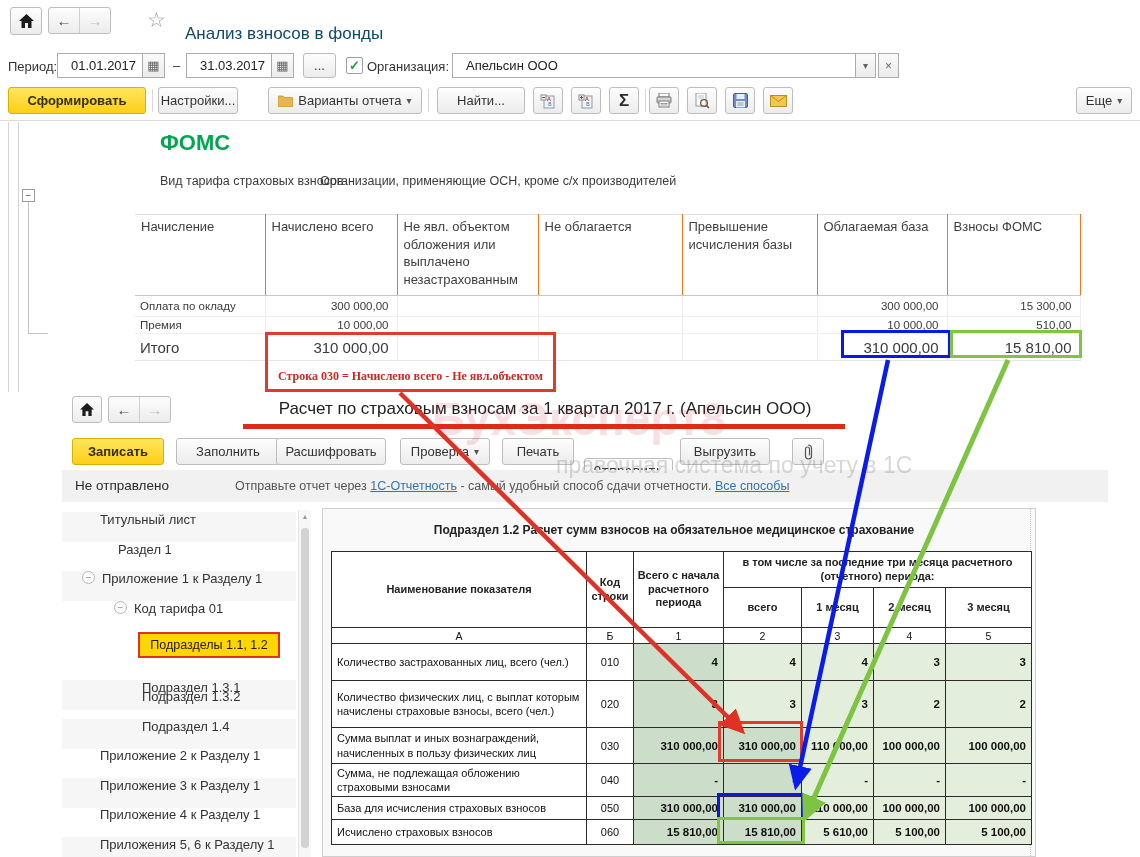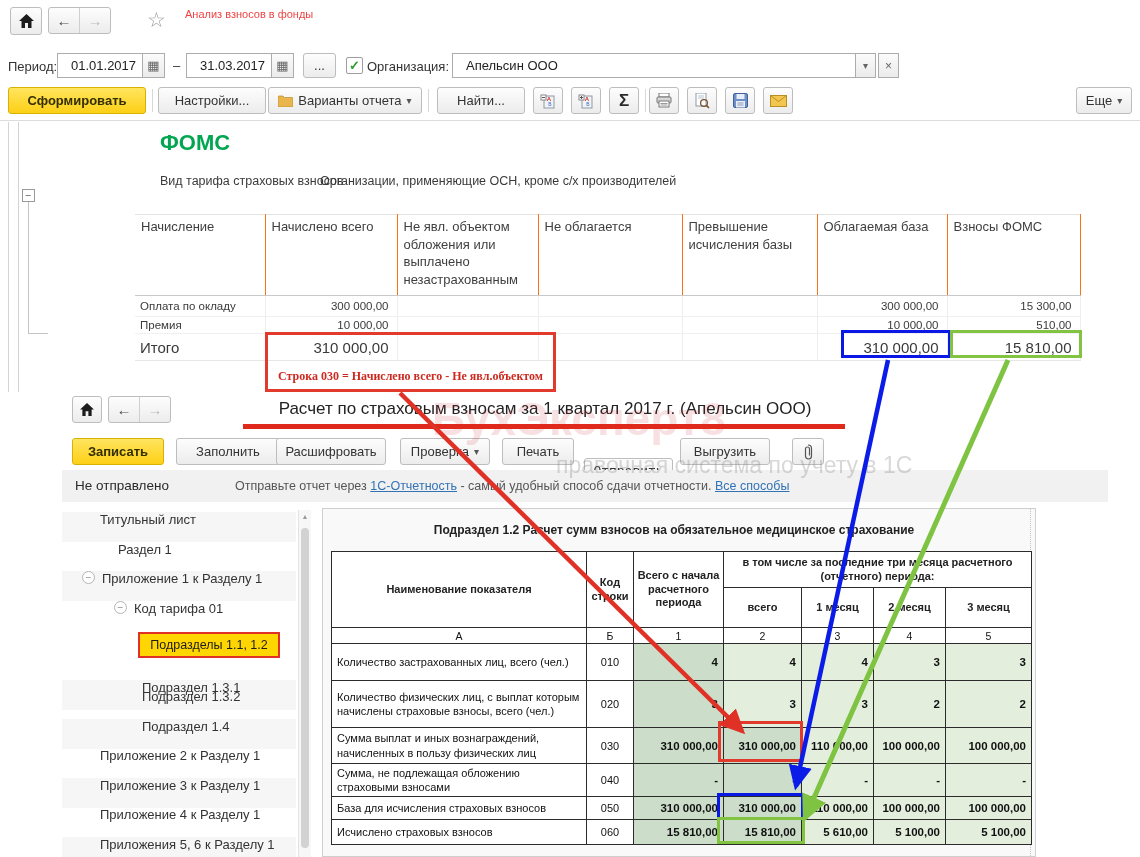--- a/index.html
+++ b/index.html
@@ -70,21 +70,21 @@
   </div>
   <div class="navgrp" style="left:48px;top:7px;">
     <div class="half arrow-on">
         <span>←</span>
       </div>
     <div class="half arrow-off">
         <span>→</span>
       </div>
   </div>
   <div class="abs" style="left:147px;top:8px;font-size:21px;color:#a0a0a0;"><span>☆</span></div>
-  <div class="abs" style="left:185px;top:8px;font-size:11px;color:#ef4444;">Анализ взносов в фонды</div>
+  <div class="abs" style="left:185px;top:24px;font-size:17px;color:#0c4a6e;">Анализ взносов в фонды</div>
 
   <div class="lbl" style="left:8px;top:59px;">Период:</div>
   <div class="inp" style="left:57px;top:53px;width:86px;">01.01.2017</div>
   <div class="inp-seg" style="left:142px;top:53px;width:23px;font-size:13px;">
       <span>▦</span>
     </div>
   <div class="lbl" style="left:173px;top:58px;">–</div>
   <div class="inp" style="left:186px;top:53px;width:86px;">31.03.2017</div>
   <div class="inp-seg" style="left:271px;top:53px;width:23px;font-size:13px;">
       <span>▦</span>
@@ -101,21 +101,21 @@
       <span>▾</span>
     </div>
   <div class="inp-seg" style="left:878px;top:53px;width:21px;font-size:12px;">
       <span>×</span>
     </div>
 
   <div class="btn btn-yellow" style="left:8px;top:87px;width:138px;">
       <span>Сформировать</span>
     </div>
   <div class="vsep" style="left:152px;top:89px;height:23px;"></div>
-  <div class="btn" style="left:158px;top:87px;width:108px;">
+  <div class="btn" style="left:158px;top:87px;width:80px;">
       <span>Настройки...</span>
     </div>
   <div class="btn" style="left:268px;top:87px;width:154px;">
     <svg width="15" height="12" viewBox="0 0 15 12" class="micro-svg">
         <path d="M0 2 Q0 1 1 1 H5 L6.5 2.5 H14 Q15 2.5 15 3.5 V11 Q15 12 14 12 H1 Q0 12 0 11 Z" fill="#e8b64c" stroke="#b98b28" stroke-width="0.7"></path>
       </svg>
     <span>Варианты отчета</span>
     <span style="font-size:10px;color:#555;">▾</span>
   </div>
   <div class="vsep" style="left:428px;top:89px;height:23px;"></div>

